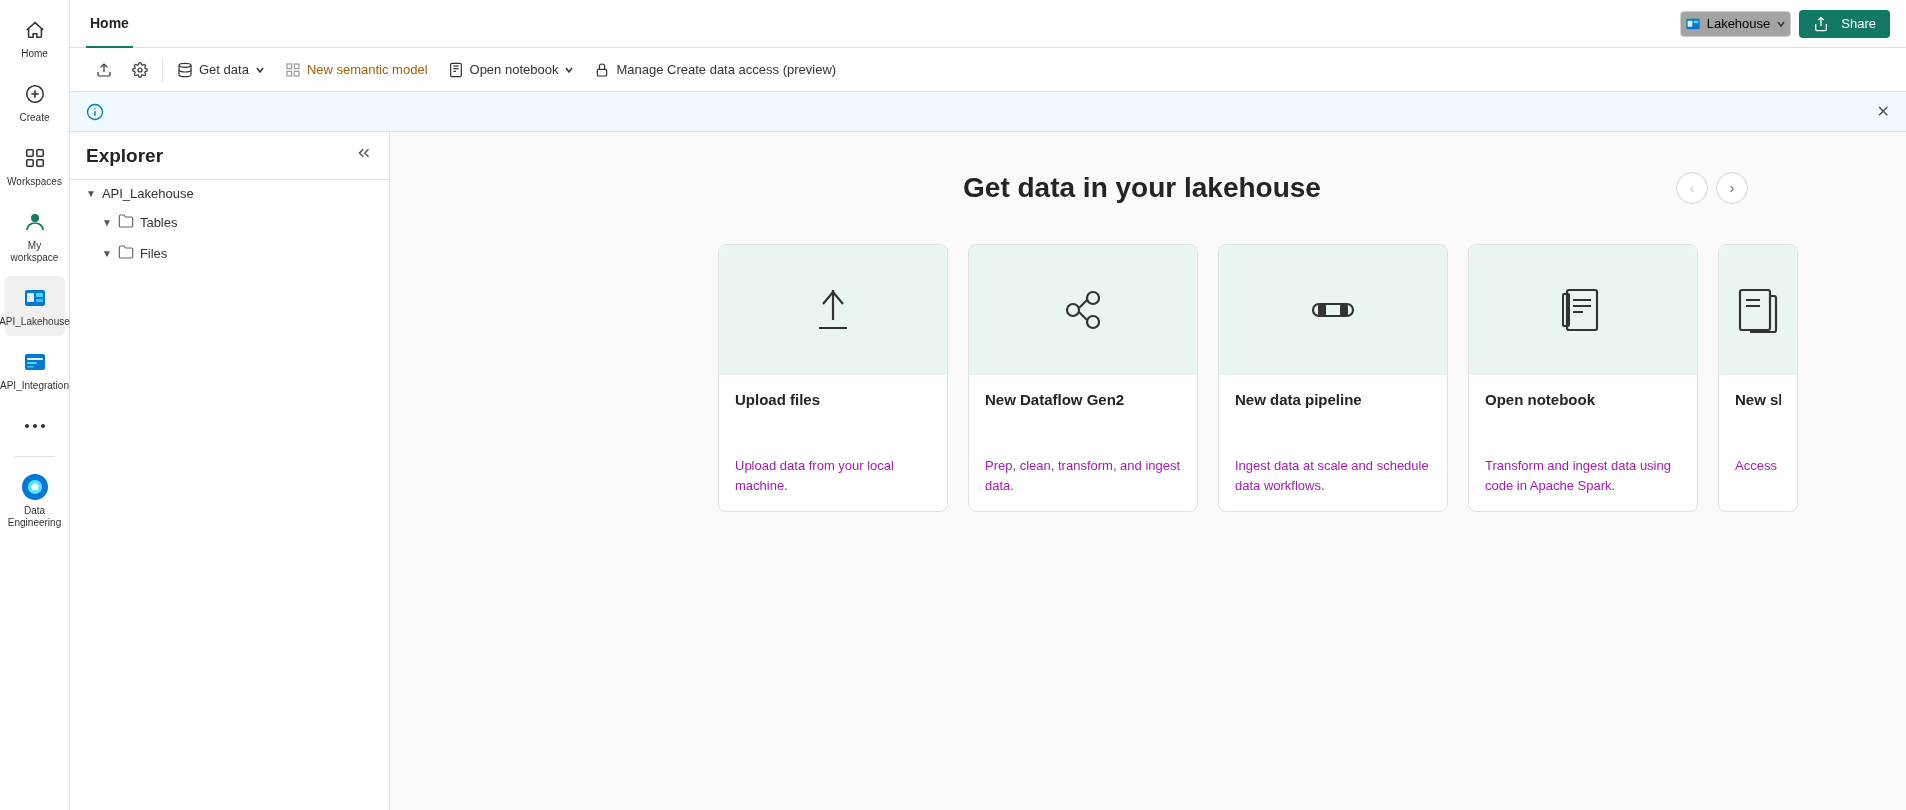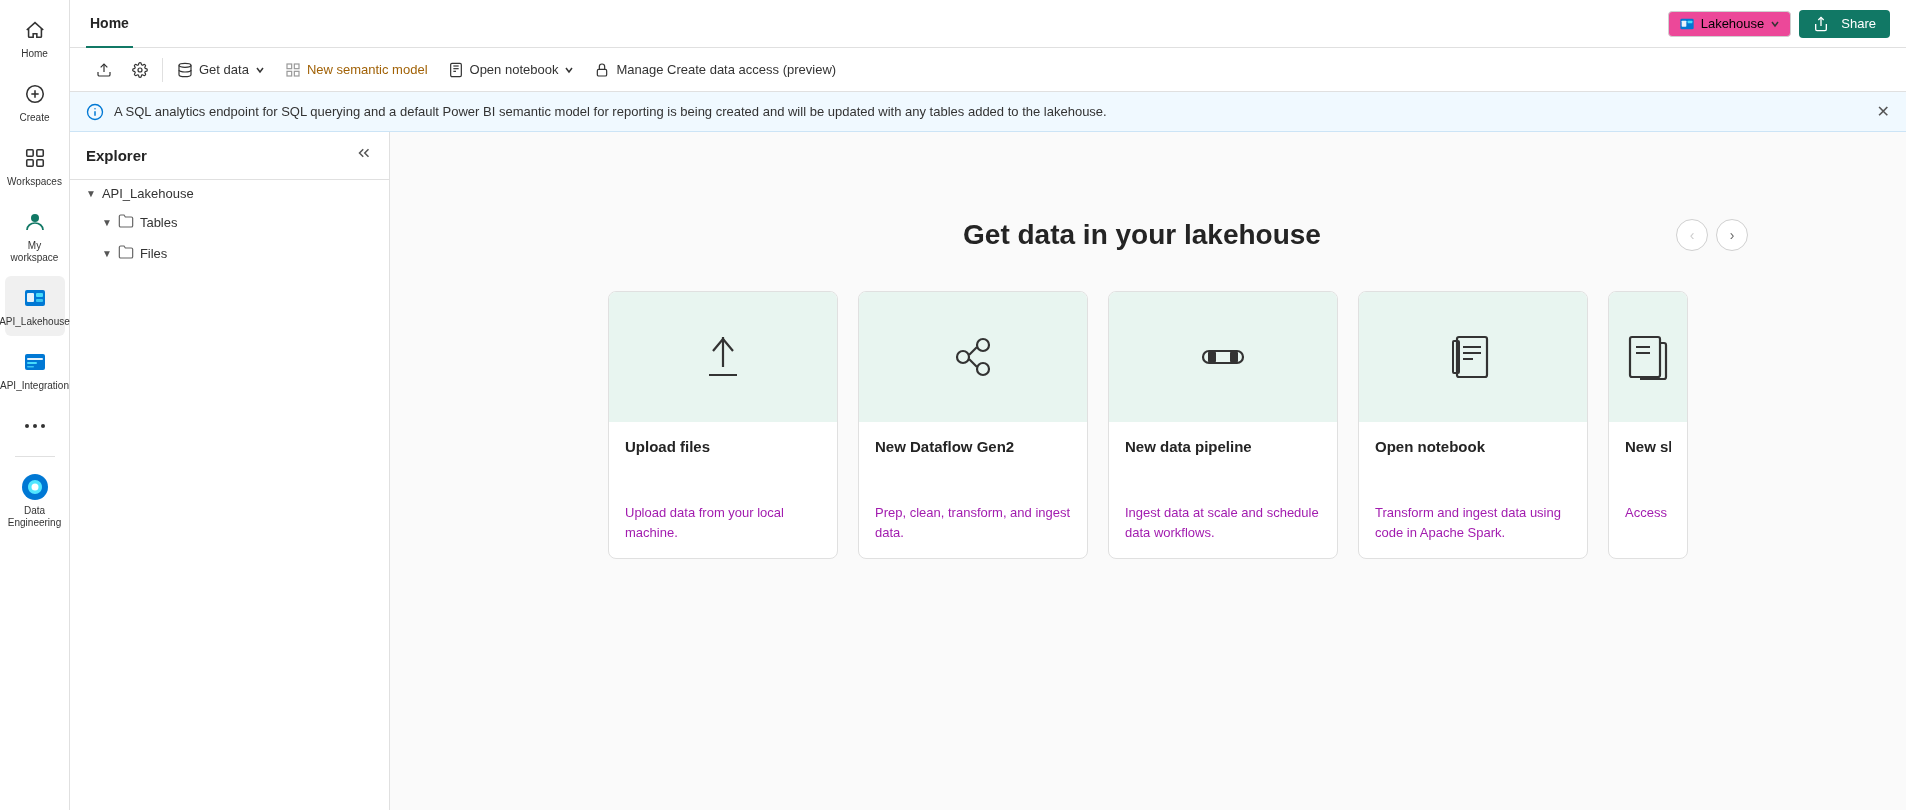--- a/index.html
+++ b/index.html
@@ -82,24 +82,24 @@
       display: flex;
       align-items: center;
       gap: 8px;
     }
     .lakehouse-btn {
       display: flex;
       align-items: center;
       gap: 6px;
       border: 1px solid #d0d0d0;
       border-radius: 4px;
-      padding: 4px 10px;
+      padding: 4px 4px;
       font-size: 13px;
       cursor: pointer;
-      background: #ec4899;
+      background: #a3a3a3;
     }
     .share-btn {
       display: flex;
       align-items: center;
       gap: 12px;
       background: #117865;
       color: #fff;
       border: none;
       border-radius: 4px;
       padding: 6px 14px;
@@ -167,21 +167,21 @@
       overflow-y: auto;
     }
     .explorer-header {
       display: flex;
       align-items: center;
       justify-content: space-between;
       padding: 12px 16px;
       border-bottom: 1px solid #e0e0e0;
     }
     .explorer-title {
-      font-size: 15px;
+      font-size: 19px;
       font-weight: 600;
       color: #242424;
     }
     .explorer-collapse-btn {
       cursor: pointer;
       color: #555;
       font-size: 18px;
     }
     .tree-item {
       display: flex;
@@ -206,21 +206,20 @@
       align-items: center;
       padding: 40px 20px;
     }
     .content-header {
       width: 100%;
       display: flex;
       align-items: flex-start;
       justify-content: space-between;
       max-width: 1200px;
       margin-bottom: 40px;
-      margin-top: 47px;
     }
     .content-title {
       font-size: 28px;
       font-weight: 600;
       color: #242424;
       text-align: center;
       flex: 1;
     }
     .nav-arrows {
       display: flex;
@@ -240,21 +239,21 @@
       font-size: 14px;
     }
     .nav-arrow.disabled { color: #ccc; cursor: default; }
 
     
     .cards-container {
       display: flex;
       gap: 20px;
       width: 100%;
       max-width: 1300px;
-      justify-content: center;
+      justify-content: flex-end;
       overflow: hidden;
     }
     .card {
       background: #fff;
       border: 1px solid #e0e0e0;
       border-radius: 8px;
       width: 230px;
       min-width: 200px;
       flex-shrink: 0;
       overflow: hidden;
@@ -471,21 +470,20 @@
       <span>Manage Create data access (preview)</span>
     </button>
   </div>
 
   <div class="info-banner">
     <svg width="18" height="18" viewBox="0 0 24 24" fill="none">
         <circle cx="12" cy="12" r="10" stroke="#0078d4" stroke-width="1.8"></circle>
         <line x1="12" y1="11" x2="12" y2="17" stroke="#0078d4" stroke-width="2"></line>
         <circle cx="12" cy="7.5" r="1" fill="#0078d4"></circle>
       </svg>
-    <span>A SQL analytics endpoint for SQL querying and a default Power BI semantic model for reporting is being created and will be updated with any tables added to the lakehouse.</span>
     <span class="info-close">✕</span>
   </div>
 
   <div class="content-area">
 
     <div class="explorer-sidebar">
       <div class="explorer-header">
         <span class="explorer-title">Explorer</span>
         <span class="explorer-collapse-btn">
           <svg width="18" height="18" viewBox="0 0 24 24" fill="none" stroke="#555" stroke-width="2">

